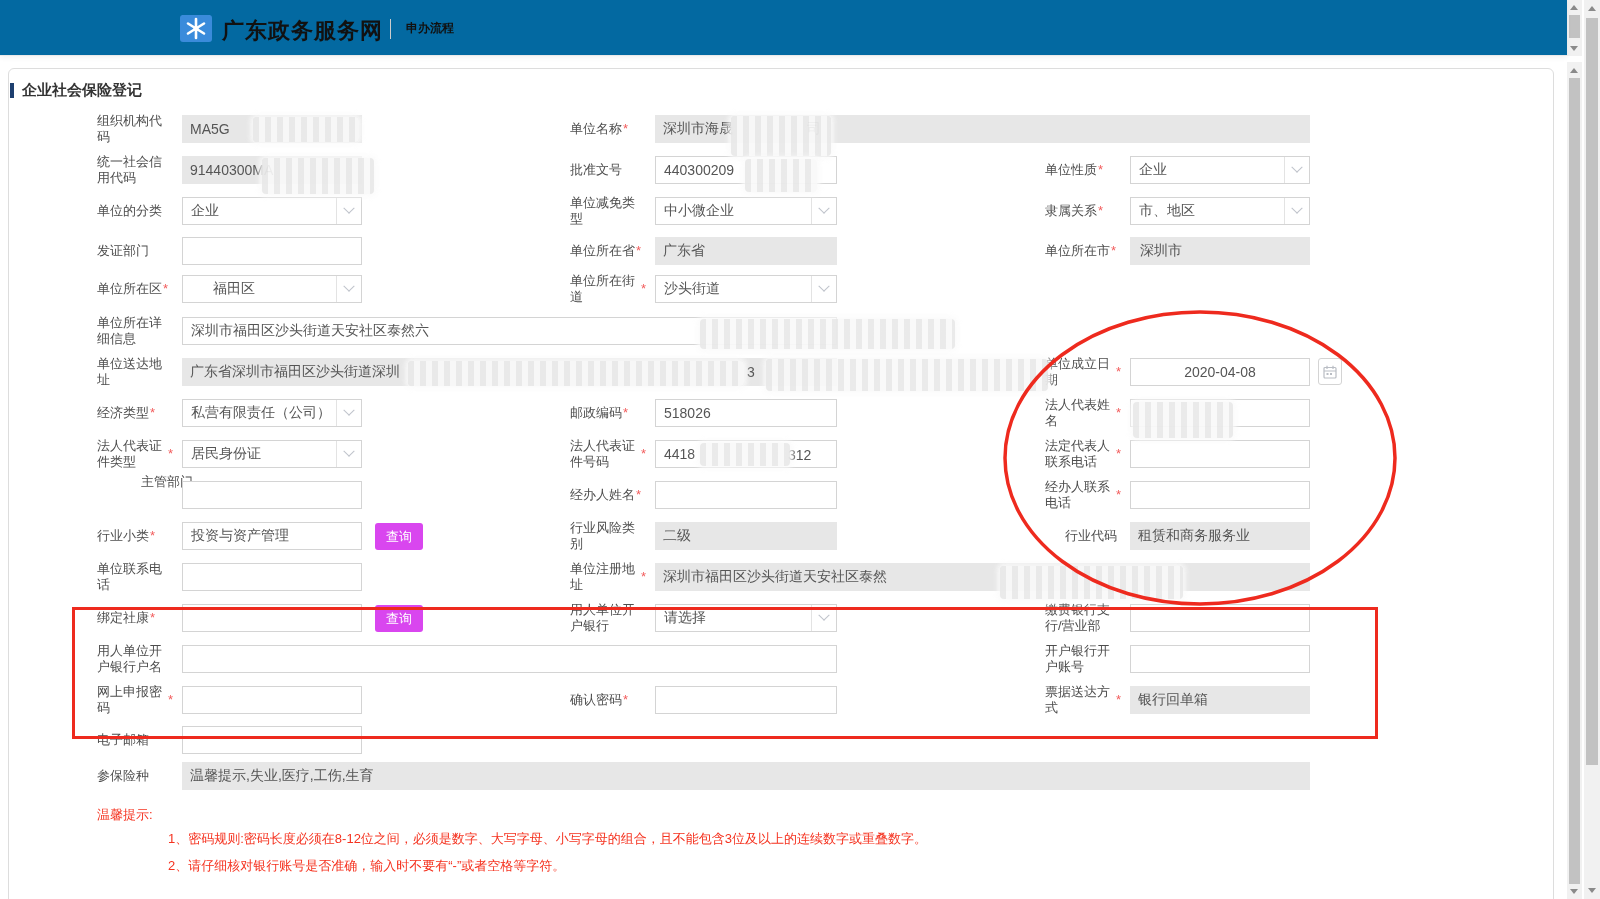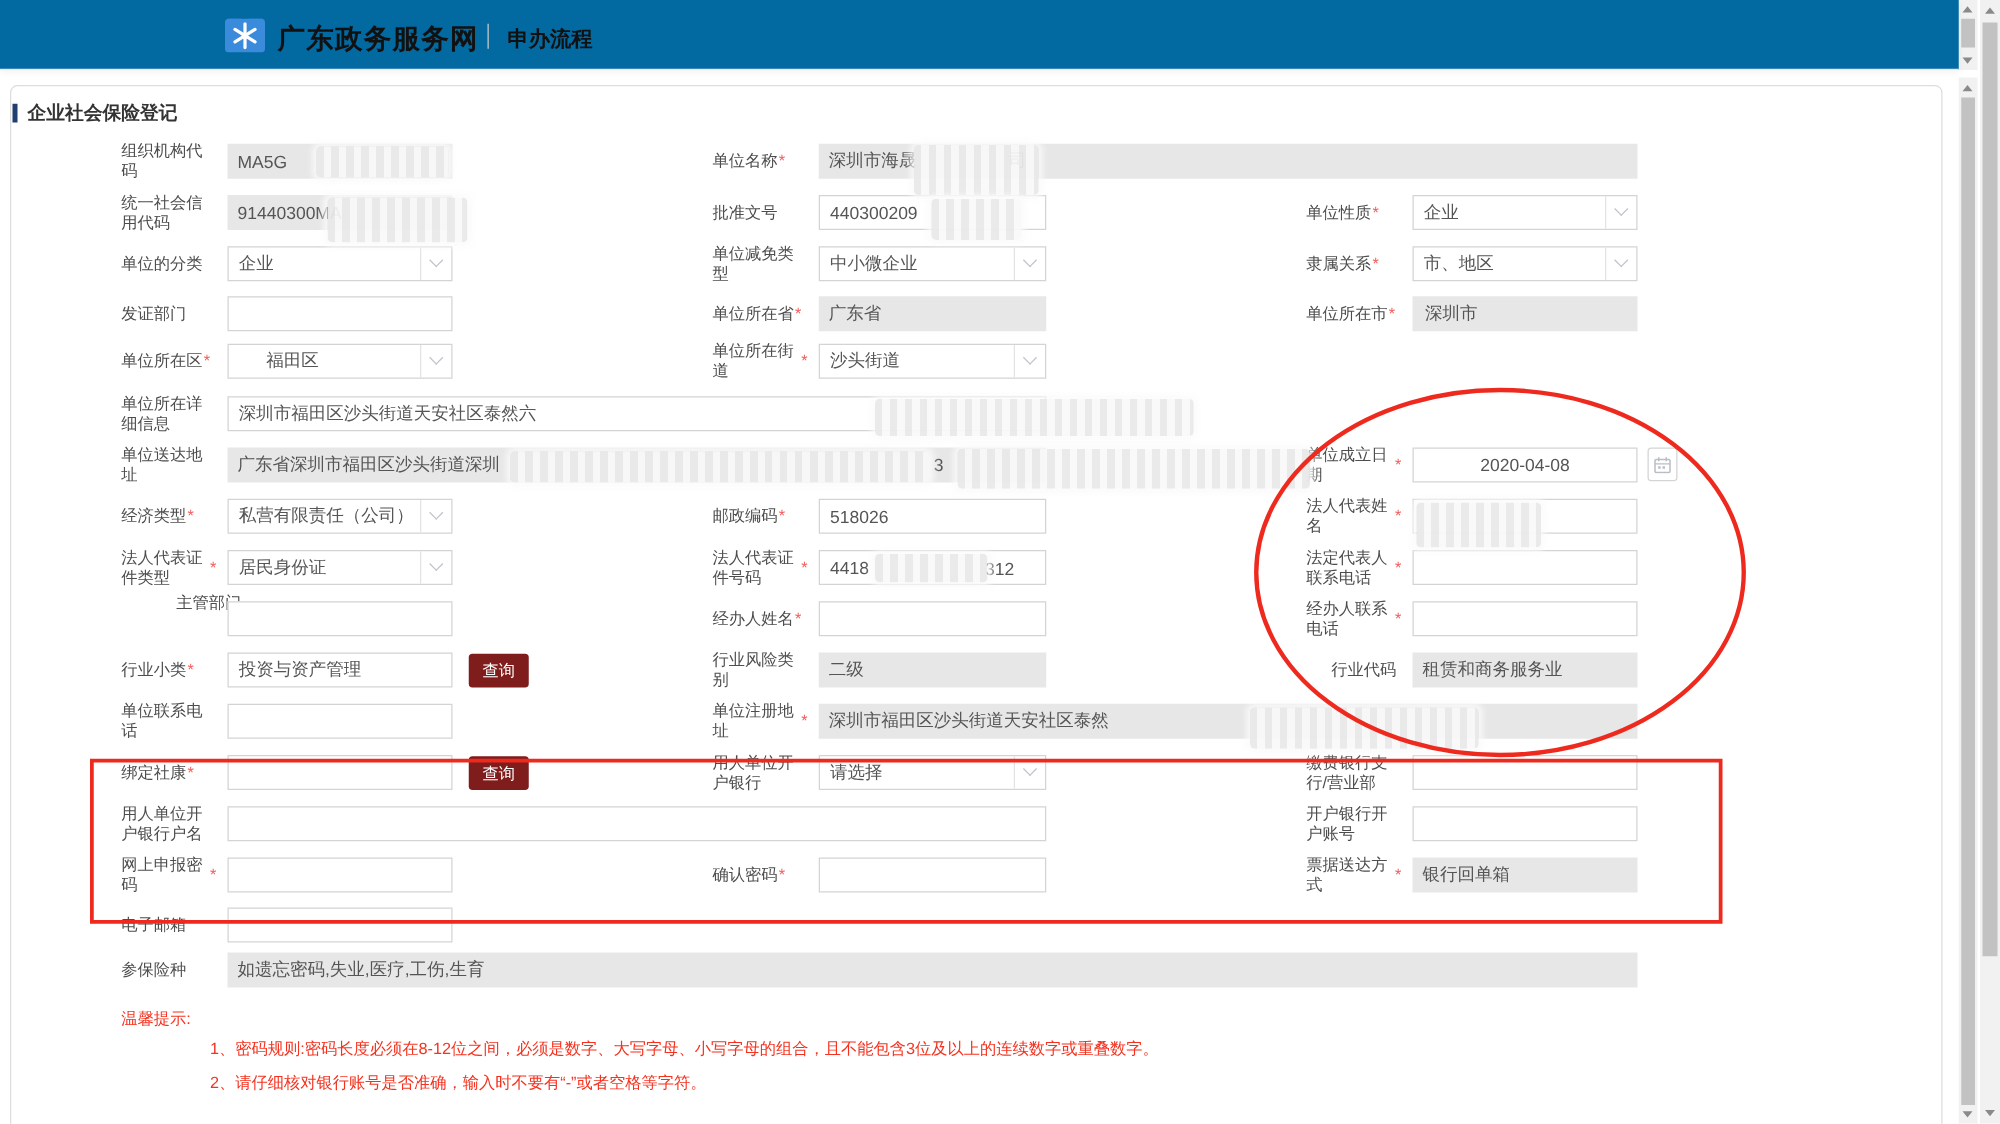--- a/index.html
+++ b/index.html
@@ -6,21 +6,21 @@
   html,body { width:1600px; height:899px; overflow:hidden; background:#fff;
     font-family:"Liberation Sans","DejaVu Sans",sans-serif; }
   #app { position:relative; width:1600px; height:899px; overflow:hidden; }
 
   
   #header { position:absolute; left:0; top:0; width:1567px; height:56px; background:#0369a1;
     border-bottom:1px solid #e9e9e9; box-shadow:0 2px 5px rgba(0,0,0,.05); z-index:3; }
   #logo { position:absolute; left:180px; top:13px; width:32px; height:29px; }
   #site-name { position:absolute; left:222px; top:16px; font-size:22px; font-weight:bold; color:#111; letter-spacing:1px; }
   #head-divider { position:absolute; left:390px; top:19px; width:1px; height:20px; background:#ccc; }
-  #nav-flow { position:absolute; left:406px; top:20px; font-size:17px; font-weight:bold; color:#111; }
+  #nav-flow { position:absolute; left:406px; top:20px; font-size:12px; font-weight:bold; color:#111; }
 
   
   #panel { position:absolute; left:8px; top:68px; width:1546px; height:845px;
     background:#fff; border:1px solid #ddd; border-radius:6px; }
   #sec-bar { position:absolute; left:10px; top:83px; width:4px; height:15px; background:#1e3f6f; }
   #sec-title { position:absolute; left:22px; top:81px; font-size:15px; font-weight:bold; color:#333; }
 
   
   .lbl { position:absolute; width:76px; height:28px; display:flex; align-items:center;
     font-size:13px; color:#4d4d4d; line-height:16px; }
@@ -29,21 +29,21 @@
   .inp { position:absolute; height:28px; background:#fff; border:1px solid #d4d4d4;
     font-size:14px; color:#555; display:flex; align-items:center; padding:0 8px; }
   .gray { position:absolute; height:28px; background:#e7e7e7; border:none;
     font-size:14px; color:#555; display:flex; align-items:center; padding:0 8px; }
   .sel-box { position:absolute; right:0; top:0; width:25px; height:26px;
     border-left:1px solid #e3e3e3; display:flex; align-items:center; justify-content:center; }
   .chev { width:8px; height:8px; border-right:1px solid #bfc3cb; border-bottom:1px solid #bfc3cb;
     transform:rotate(45deg) translate(-2px,-2px); }
   .val { white-space:nowrap; overflow:visible; }
   .sfx { position:absolute; top:0; height:28px; display:flex; align-items:center; font-size:14px; color:#555; }
-  .qbtn { position:absolute; width:48px; height:27px; background:#7f1d1d; color:#fff;
+  .qbtn { position:absolute; width:48px; height:27px; background:#d946ef; color:#fff;
     font-size:13px; border:none; border-radius:3px; cursor:pointer;
     display:flex; align-items:center; justify-content:center; font-family:inherit; }
   .cal-btn { position:absolute; width:24px; height:27px; border:1px solid #d4d4d4; border-radius:3px;
     background:#fff; display:flex; align-items:center; justify-content:center; }
   .blur-patch { position:absolute; border-radius:4px; z-index:4;
     background:rgba(249,249,249,.9);
     background-image:repeating-linear-gradient(90deg, rgba(214,214,214,.45) 0 6px, rgba(245,245,245,.2) 6px 12px);
     box-shadow:0 0 5px 3px rgba(250,250,250,.85); }
 
   
@@ -386,21 +386,21 @@
       <div class="lbl" style="left: 97px; top: 726px;">
         <span class="t">电子邮箱</span>
       </div>
       <div class="inp" style="left: 182px; top: 726px; width: 180px;">
         <span class="val"></span>
       </div>
       <div class="lbl" style="left: 97px; top: 762px;">
         <span class="t">参保险种</span>
       </div>
       <div class="gray" style="left: 182px; top: 762px; width: 1128px;">
-        <span class="val">如遗忘密码,失业,医疗,工伤,生育</span>
+        <span class="val">温馨提示,失业,医疗,工伤,生育</span>
       </div>
       <div class="blur-patch" style="left: 253px; top: 117px; width: 106px; height: 25px;"></div>
       <div class="blur-patch" style="left: 262px; top: 158px; width: 112px; height: 36px;"></div>
       <div class="blur-patch" style="left: 731px; top: 116px; width: 100px; height: 40px;"></div>
       <div class="blur-patch" style="left: 745px; top: 159px; width: 72px; height: 33px;"></div>
       <div class="blur-patch" style="left: 700px; top: 319px; width: 255px; height: 30px;"></div>
       <div class="blur-patch" style="left: 408px; top: 361px; width: 336px; height: 25px;"></div>
       <div class="blur-patch" style="left: 766px; top: 359px; width: 282px; height: 32px;"></div>
       <div class="blur-patch" style="left: 700px; top: 443px; width: 90px; height: 23px;"></div>
       <div class="blur-patch" style="left: 1133px; top: 402px; width: 100px; height: 36px;"></div>

